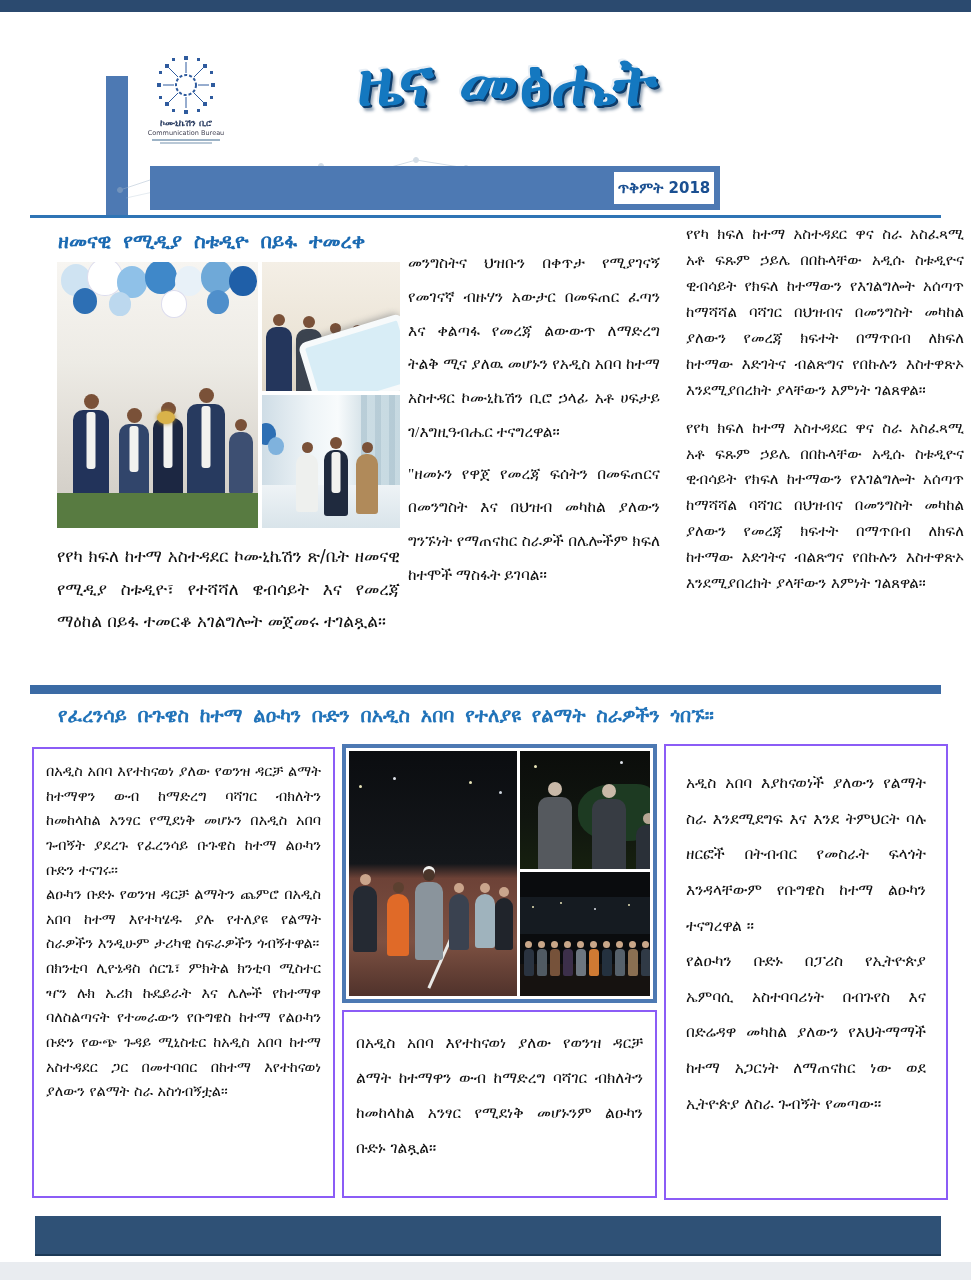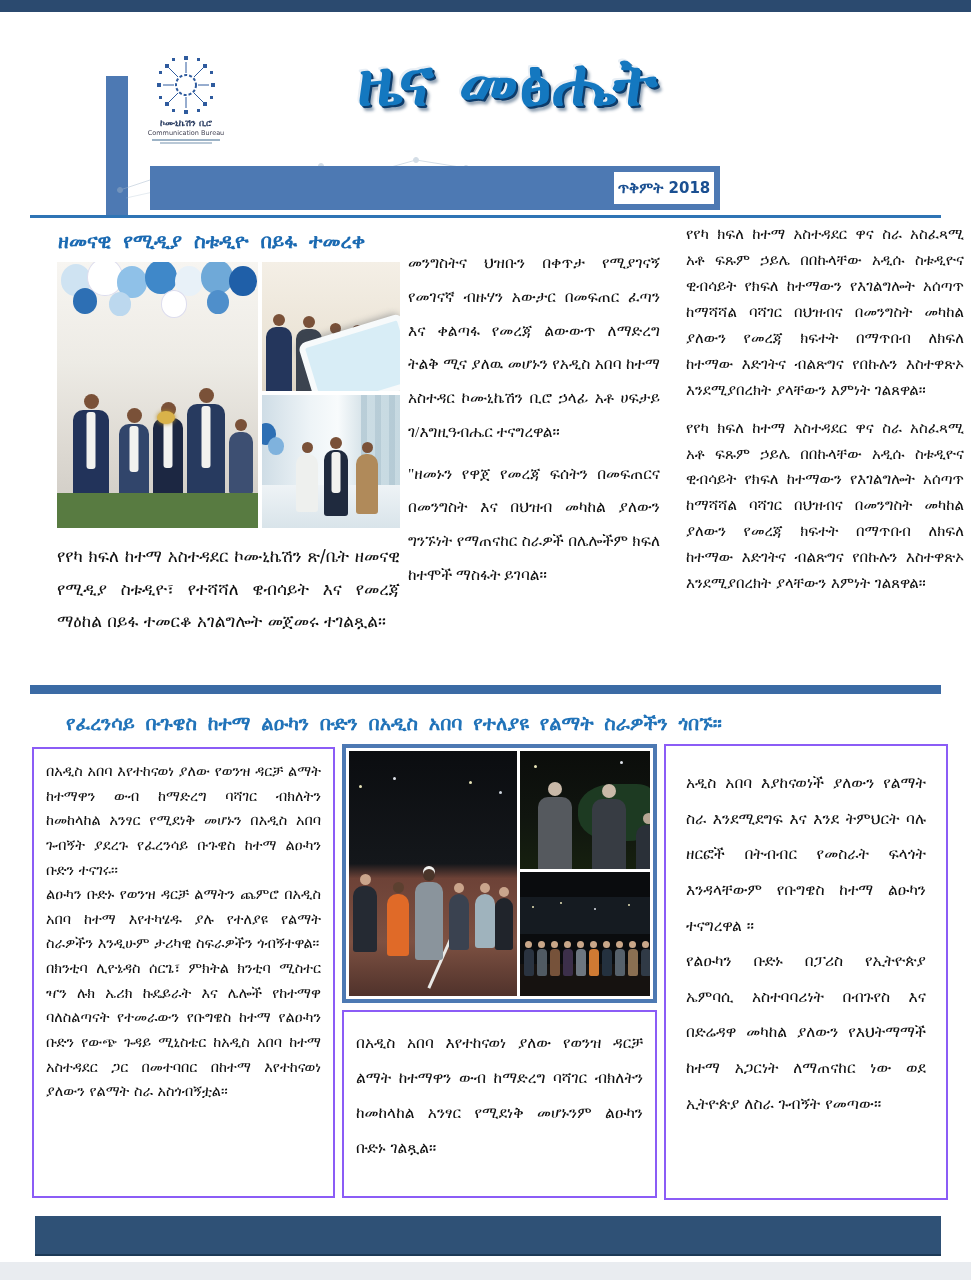--- a/index.html
+++ b/index.html
@@ -54,21 +54,21 @@
         line-height:1.92;text-align:justify;}
   .col{position:absolute;text-align:justify;}
   .col p{margin:0;}
   .col p + p{margin-top:8px;}
   .col2{left:408px;top:246px;width:252px;font-size:15.5px;line-height:2.18;font-family:Liberation Serif, serif;}
   .col3{left:666px;top:222px;width:278px;font-size:15px;line-height:1.73;margin-left:20px;}
   .col3 p + p{margin-top:12px;}
 
   
   .secbar{position:absolute;left:30px;top:685px;width:911px;height:9px;background:#3b6ba5;}
-  .h-a2{position:absolute;left:54px;top:700px;width:760px;margin:12px;font-size:19.5px;
+  .h-a2{position:absolute;left:54px;top:700px;width:760px;margin:4px;font-size:19.5px;
         color:#2173b9;word-spacing:4px;font-weight:bold;}
   .box{position:absolute;box-sizing:border-box;border:2px solid #8b5cf6;text-align:justify;background:#fff;}
   .box p{margin:0;}
   .boxL{left:32px;top:747px;width:303px;height:451px;padding:10px 12px;font-size:14.5px;line-height:1.7;}
   .boxCap{left:342px;top:1010px;width:315px;height:188px;padding:14px 12px;font-size:15.5px;line-height:2.25;}
   .boxR{left:664px;top:744px;width:284px;height:456px;padding:20px;font-size:15.5px;line-height:2.3;}
   .collage2{position:absolute;left:342px;top:744px;width:315px;height:259px;box-sizing:border-box;
             border:4px solid #4d79b3;background:#fff;padding:3px;display:flex;gap:3px;}
   .nph{position:relative;overflow:hidden;}
   .nph-walk{flex:0 0 168px;background:linear-gradient(180deg,#0b0d10 0%,#14171b 46%,#6d4237 52%,#7d5142 78%,#50322b 100%);}

